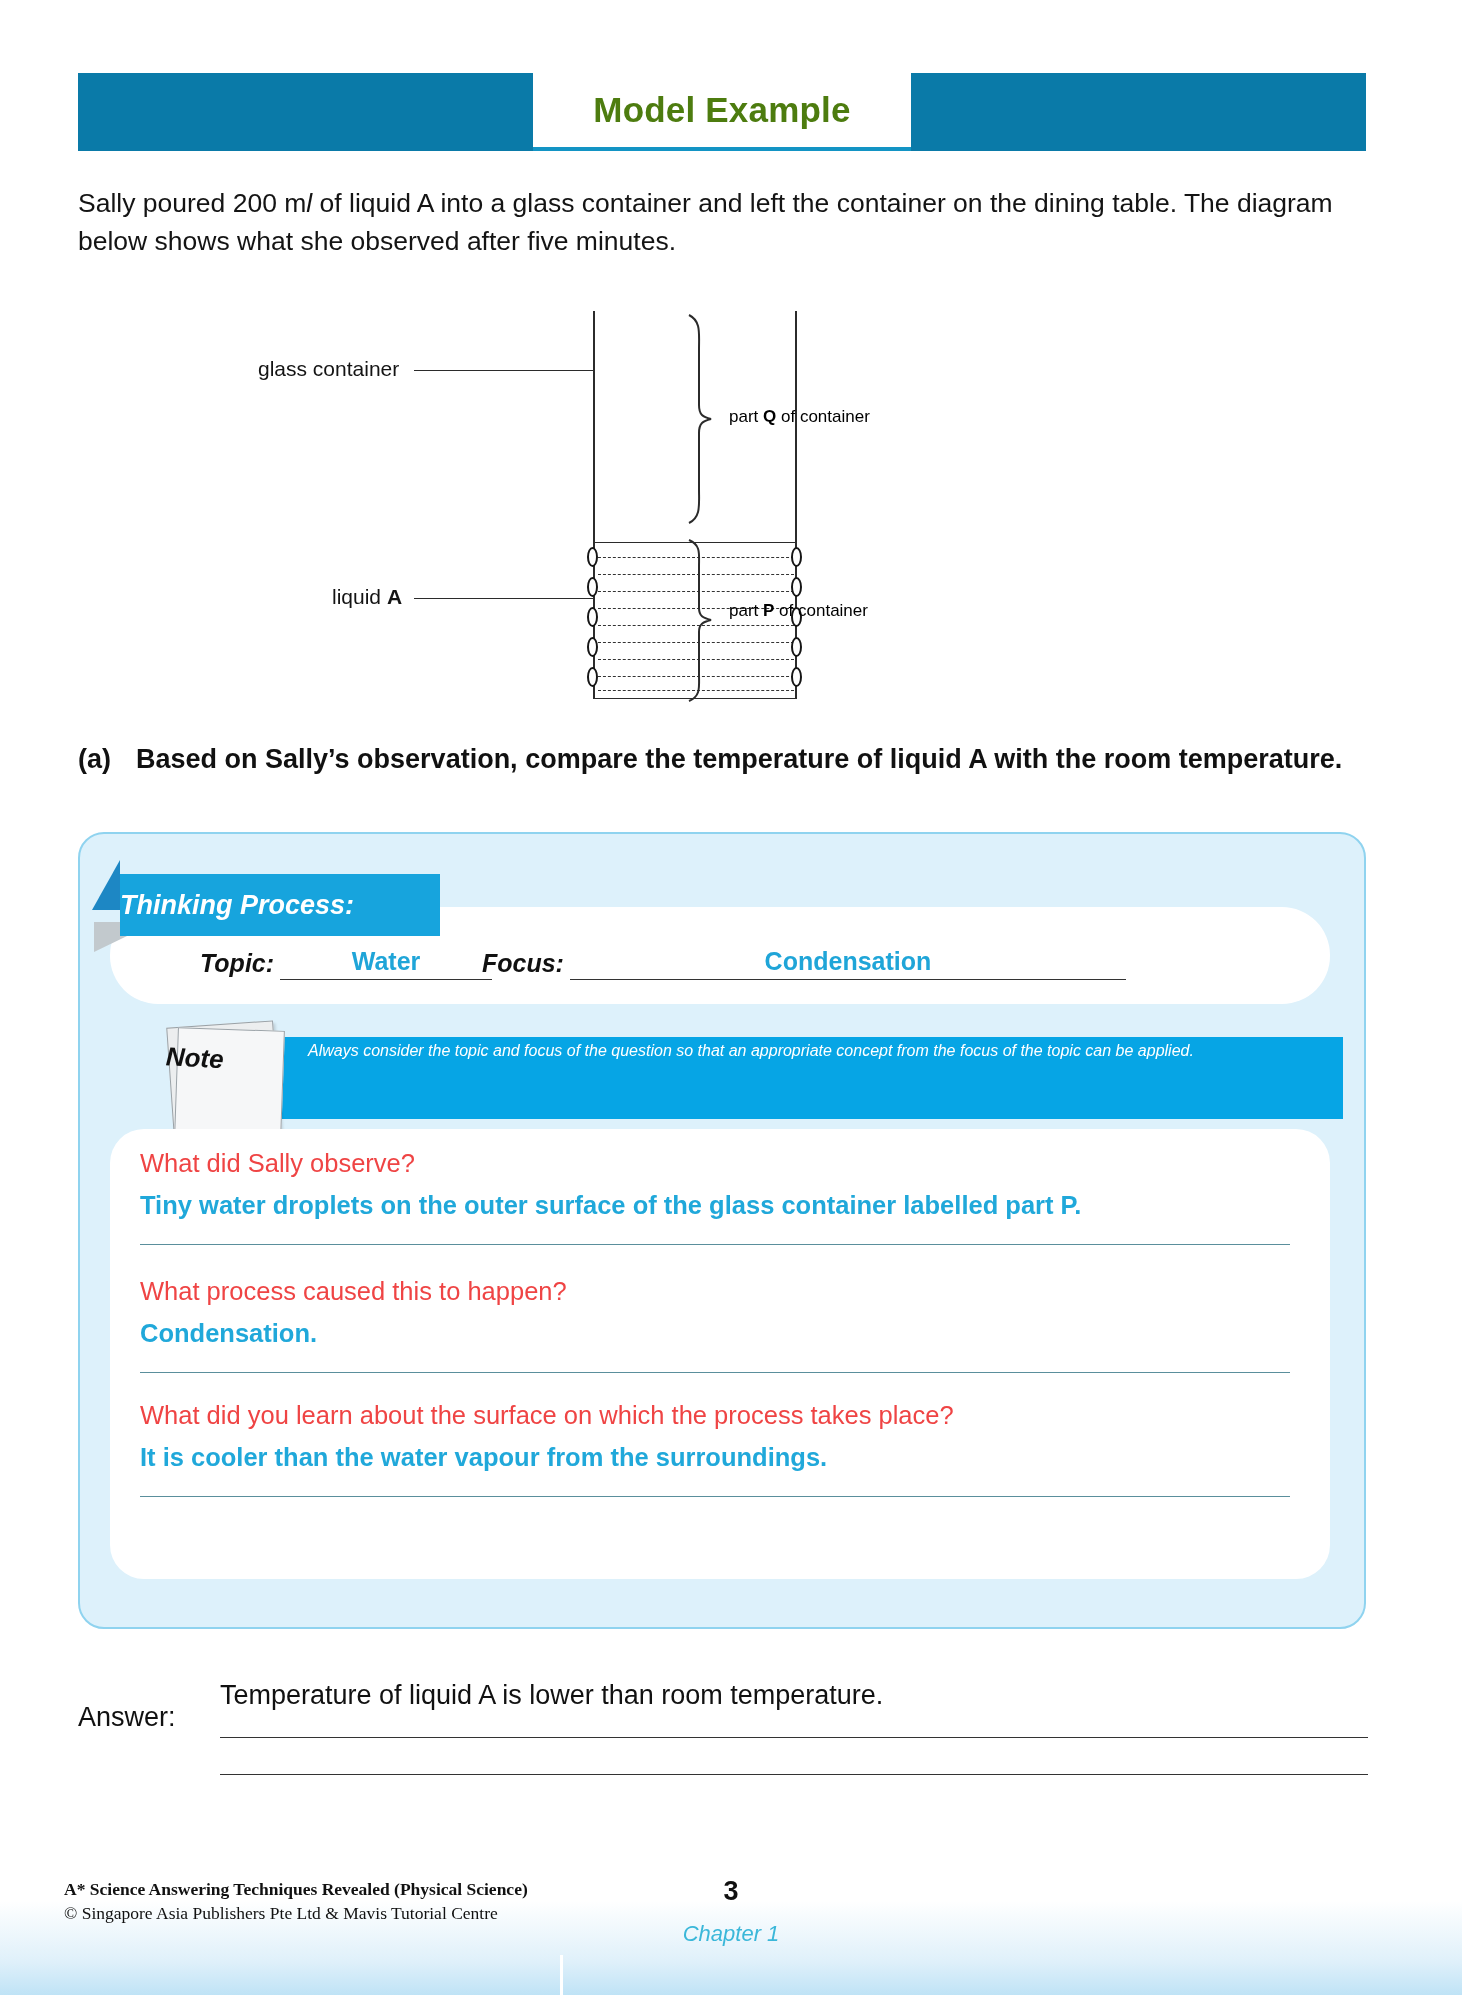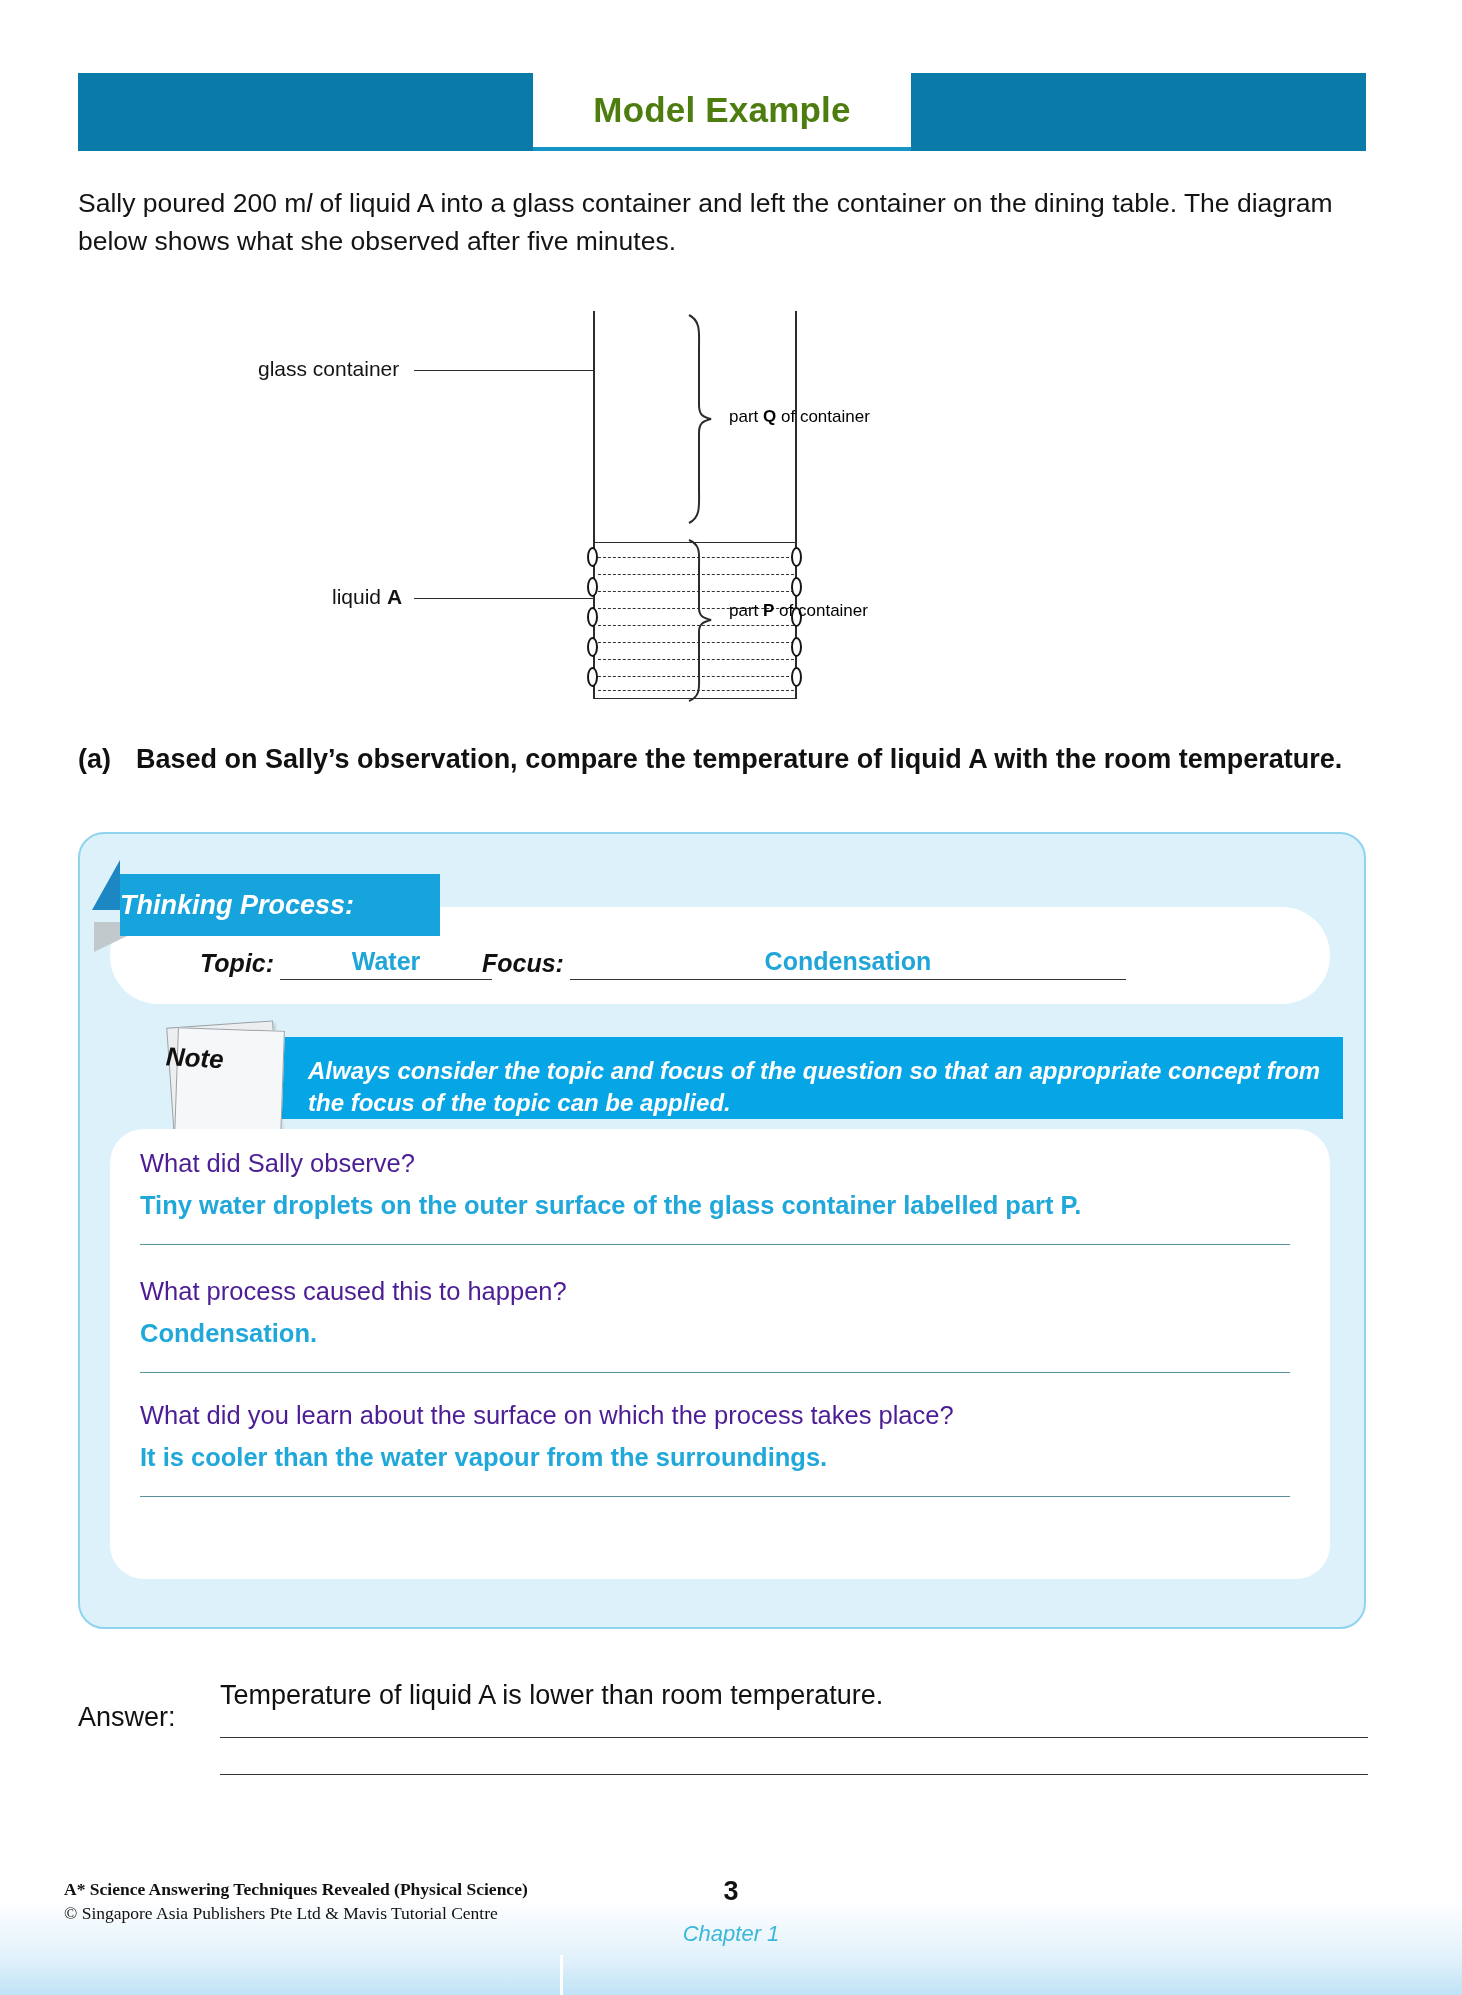--- a/index.html
+++ b/index.html
@@ -235,25 +235,25 @@
     position: absolute;
     left: 118px;
     top: 203px;
     width: 1145px;
     height: 82px;
     background: #06a5e5;
   }
   .note-text {
     position: absolute;
     left: 110px;
-    top: 18px;
+    top: 3px;
     width: 1020px;
-    font-size: 24px;
+    font-size: 16px;
     font-style: italic;
-    font-weight: bold;
+    font-weight: normal;
     color: #ffffff;
     line-height: 1.33;
   }
   .note-paper {
     position: absolute;
     left: -28px;
     top: -13px;
     width: 105px;
     height: 110px;
     background: #eceeef;
@@ -289,21 +289,21 @@
     top: 295px;
     width: 1220px;
     height: 450px;
     background: #ffffff;
     border-radius: 34px;
   }
   .tp-q {
     position: absolute;
     left: 30px;
     font-size: 25.5px;
-    color: #4c1d95;
+    color: #ef4444;
     white-space: nowrap;
   }
   .tp-a {
     position: absolute;
     left: 30px;
     width: 1150px;
     font-size: 25.5px;
     font-weight: bold;
     color: #20a8da;
     border-bottom: 1.5px solid #5a8f9c;

